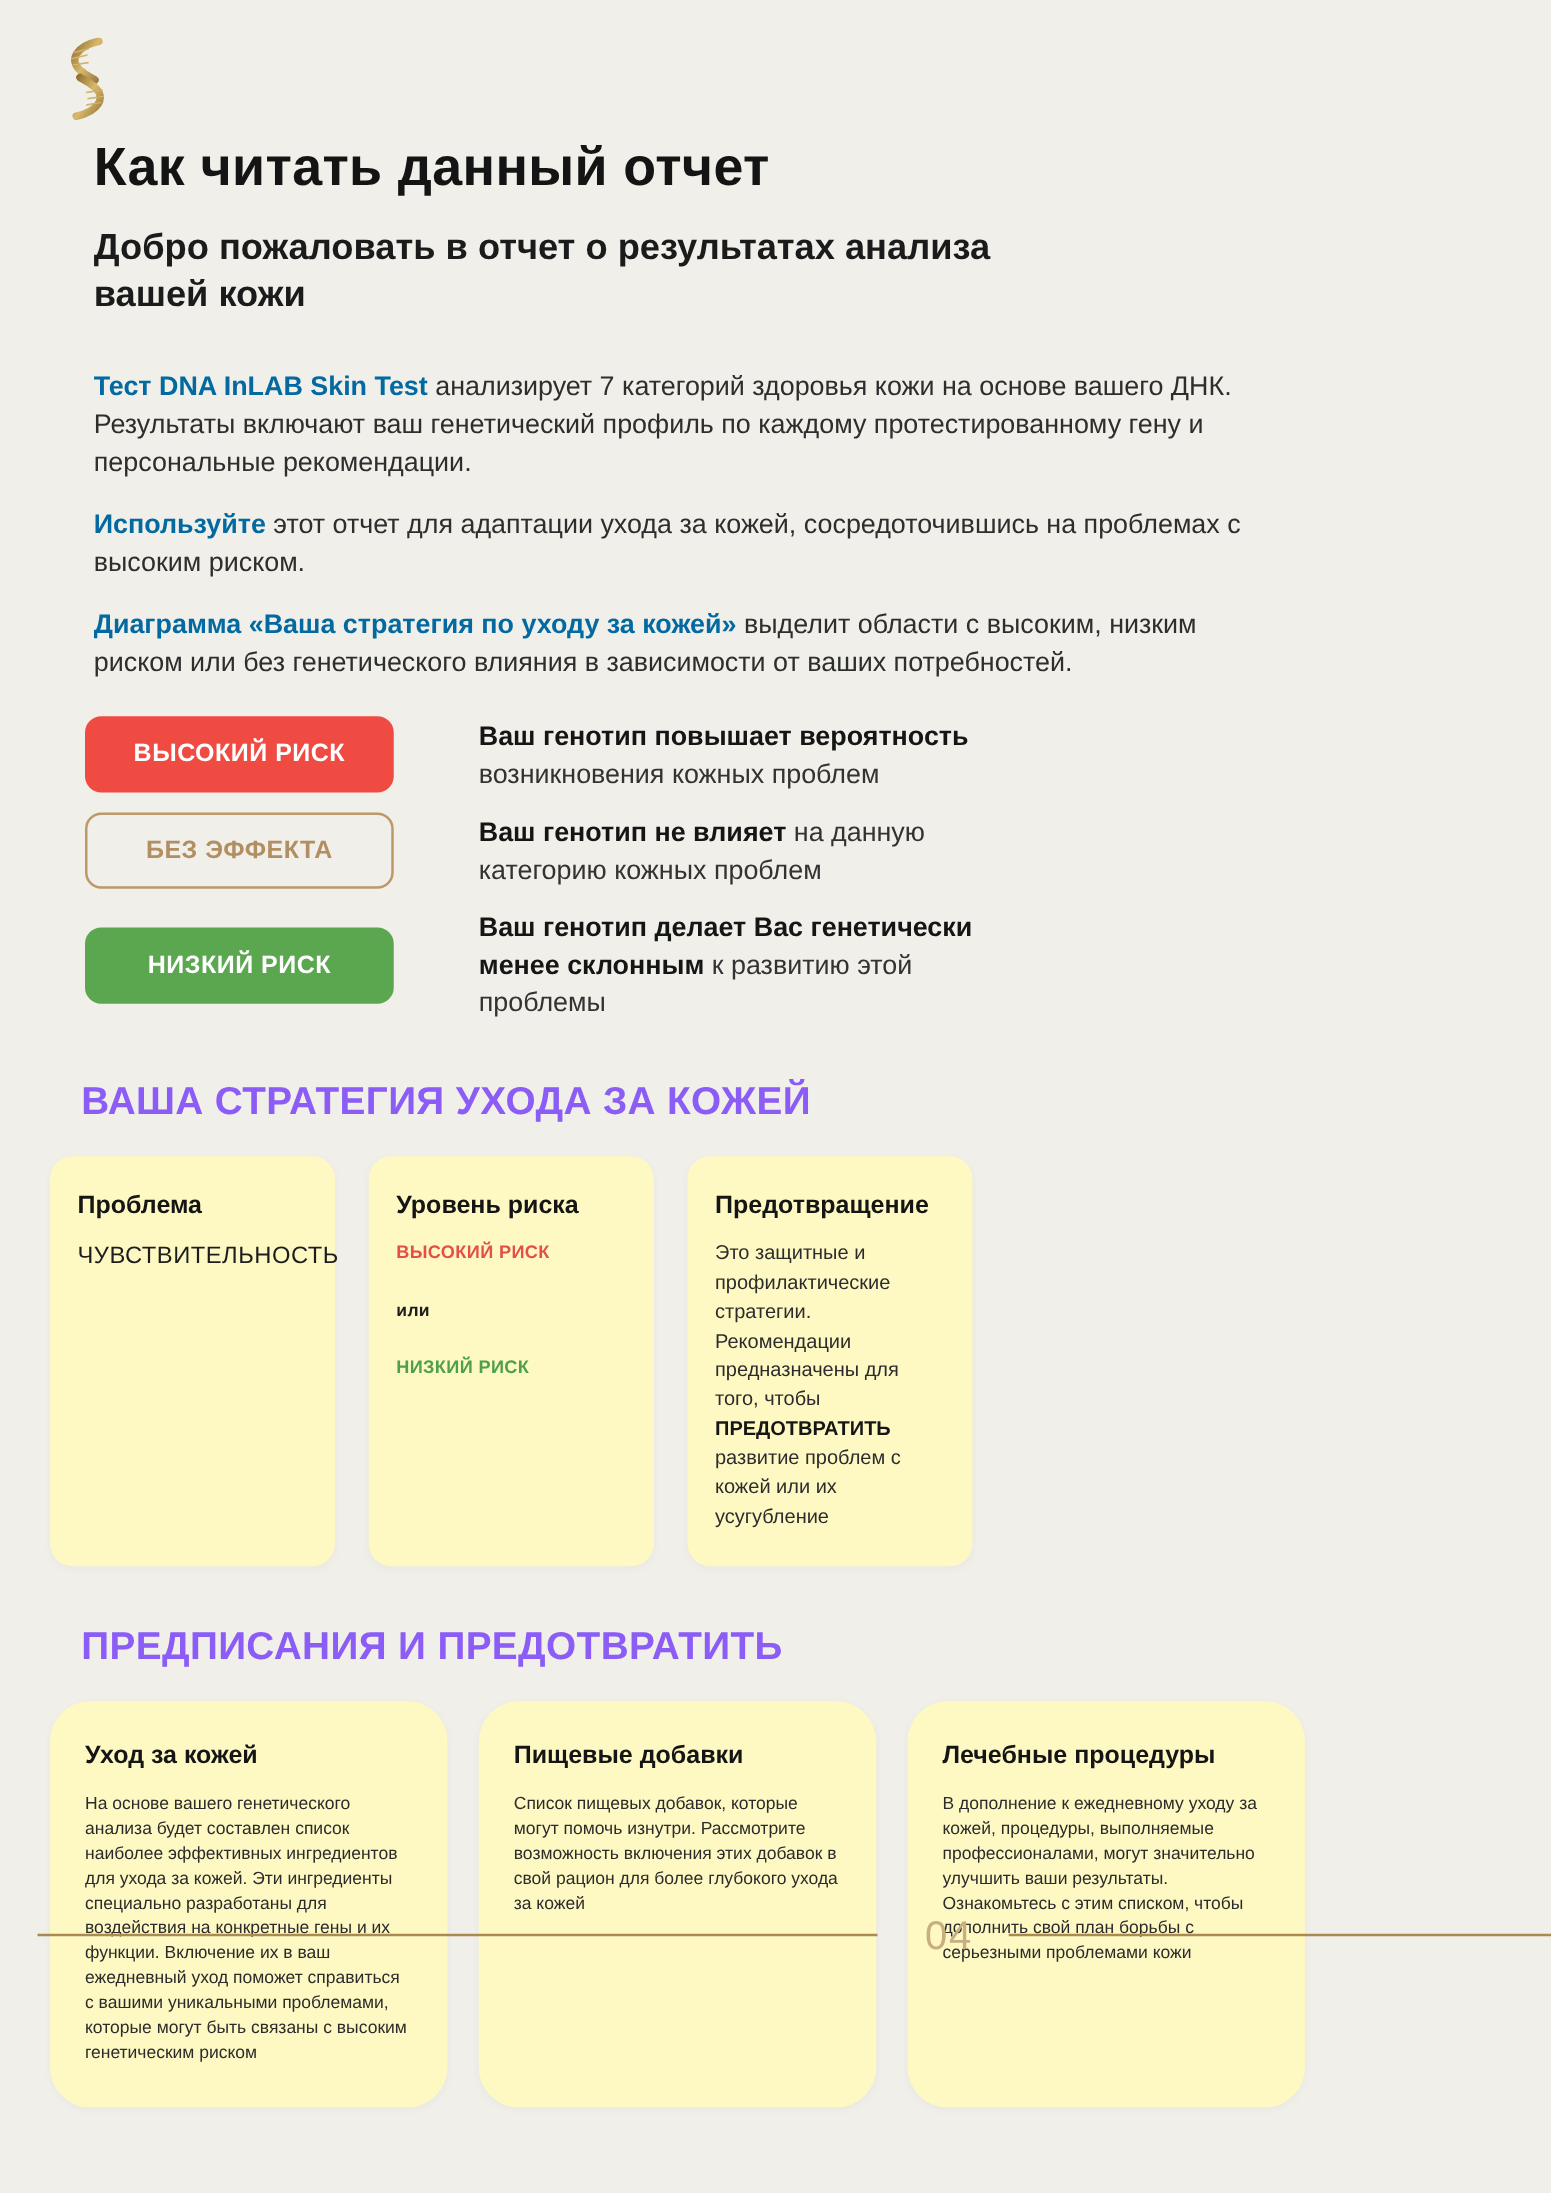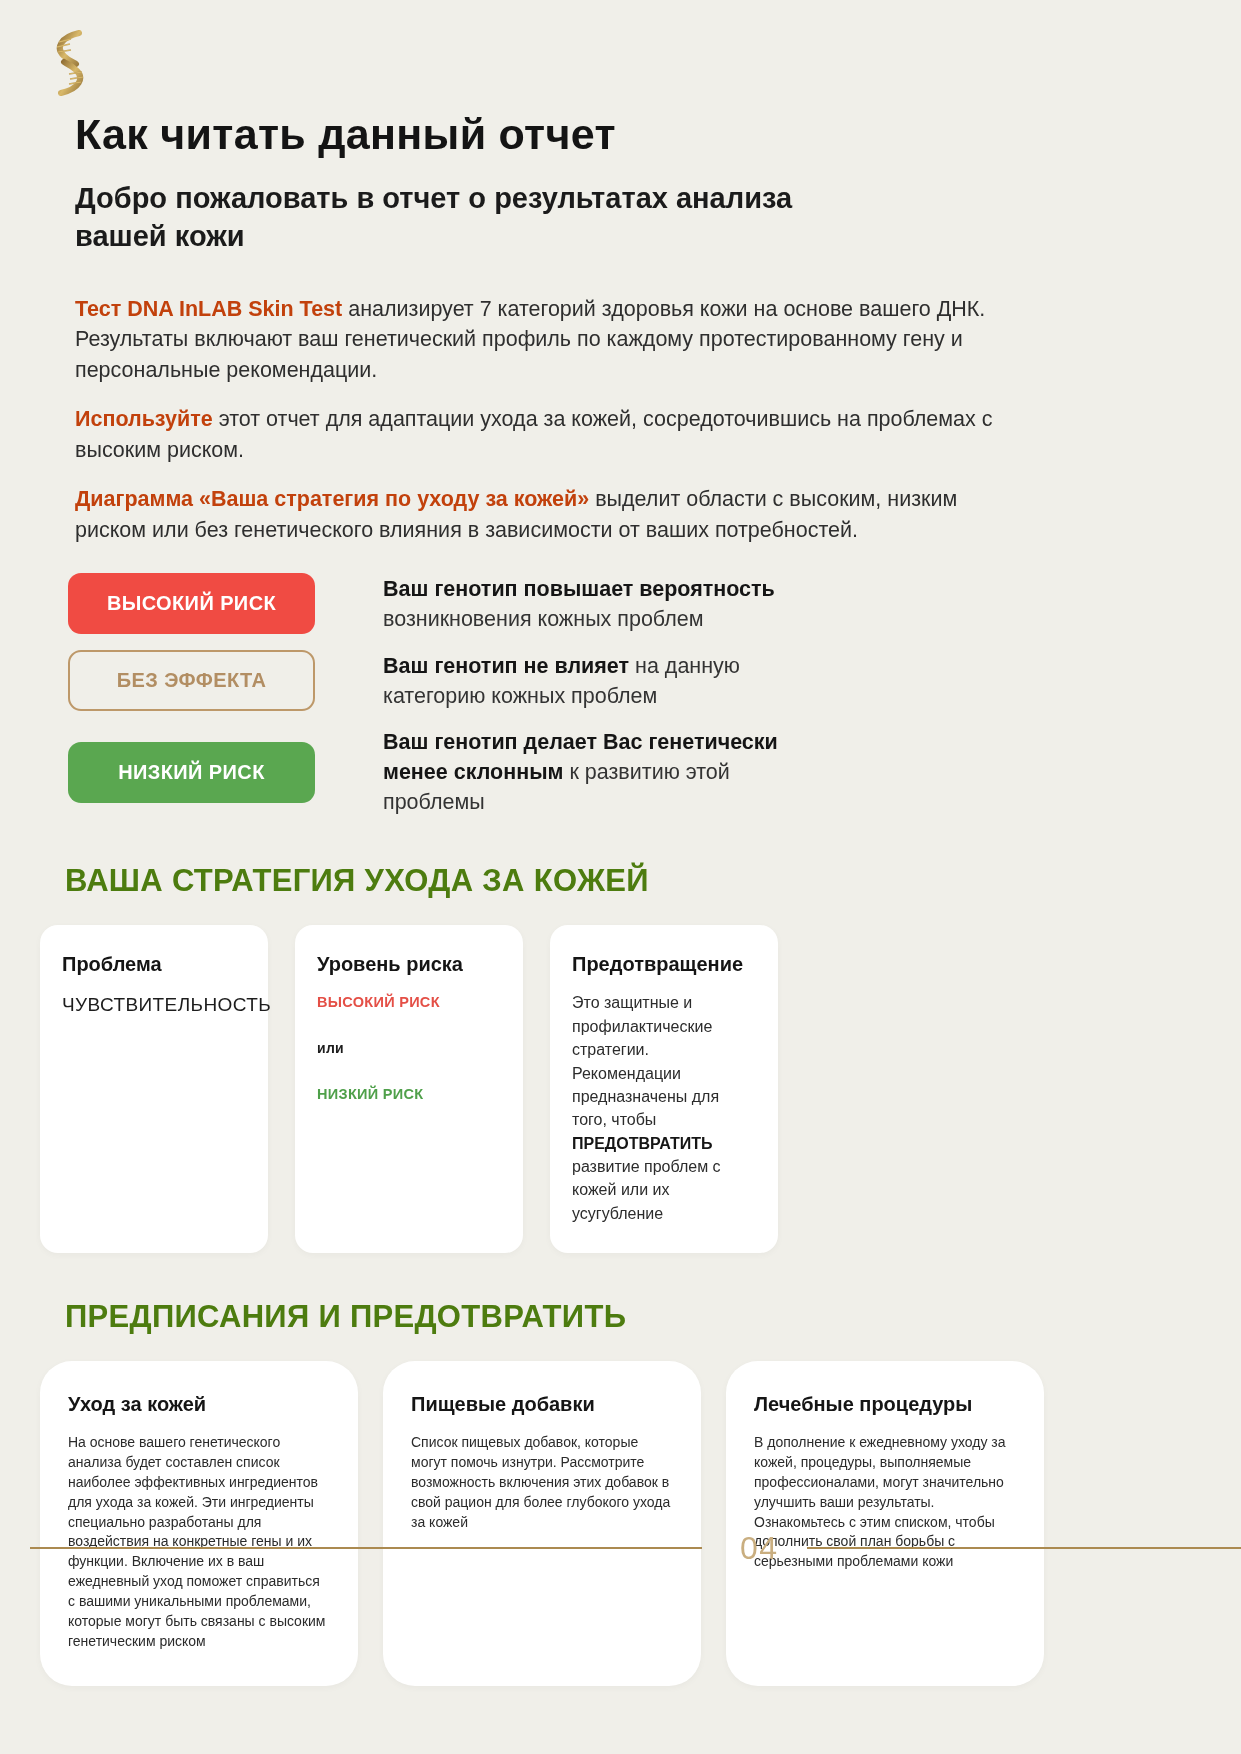--- a/index.html
+++ b/index.html
@@ -20,42 +20,42 @@
     font-size: 43px; font-weight: 800; color: #141414;
     margin: 14px 0 0; letter-spacing: 0.3px;
   }
   h2.page-subtitle {
     font-size: 29px; font-weight: 700; color: #1b1b1b;
     margin: 20px 0 0; line-height: 1.32; max-width: 800px;
   }
 
   .intro { margin-top: 38px; max-width: 940px; font-size: 21.5px; line-height: 1.42; color: #2e2e2e; }
   .intro p { margin: 0 0 19px; }
-  .intro strong { color: #c2410c; }
+  .intro strong { color: #0369a1; }
 
   .legend { margin-top: 28px; margin-left: -7px; display: flex; flex-direction: column; gap: 16px; }
   .legend-row { display: flex; align-items: center; }
   .badge {
     width: 247px; height: 61px; border-radius: 13px; flex-shrink: 0;
     display: flex; align-items: center; justify-content: center;
     font-weight: 700; font-size: 20px; letter-spacing: 0.4px;
   }
   .badge.high { background: #f04b43; color: #ffffff; }
   .badge.no-effect { background: transparent; border: 2.5px solid #bd9869; color: #b28e63; }
   .badge.low { background: #5aa750; color: #ffffff; }
   .legend-desc { margin-left: 68px; width: 448px; font-size: 21.5px; line-height: 1.4; color: #333; }
   .legend-desc strong { color: #151515; }
 
   h3.section-heading {
-    font-size: 31px; font-weight: 800; color: #4d7c0f;
+    font-size: 31px; font-weight: 800; color: #8b5cf6;
     margin: 46px 0 0 -10px; letter-spacing: 0.3px;
   }
 
   .card {
-    background: #ffffff; border-radius: 18px;
+    background: #fef9c3; border-radius: 18px;
     box-shadow: 0 2px 7px rgba(0,0,0,0.035);
   }
   .cards4 { display: flex; gap: 27px; margin: 26px 0 0 -35px; align-items: stretch; }
   .cards4 .card { width: 228px; padding: 28px 22px; }
   .card h4 { margin: 0; font-size: 20px; font-weight: 800; color: #151515; }
   .cards4 .card-body { margin-top: 15px; font-size: 16px; line-height: 1.46; color: #2c2c2c; }
   .problem-value { margin-top: 18px; font-size: 19px; letter-spacing: 0.4px; color: #1d1d1d; }
   .risk-line { font-weight: 700; font-size: 14.5px; letter-spacing: 0.3px; }
   .risk-line.high-text { color: #e44f46; margin-top: 18px; }
   .risk-line.or-text { color: #1d1d1d; font-size: 14px; margin-top: 30px; }

